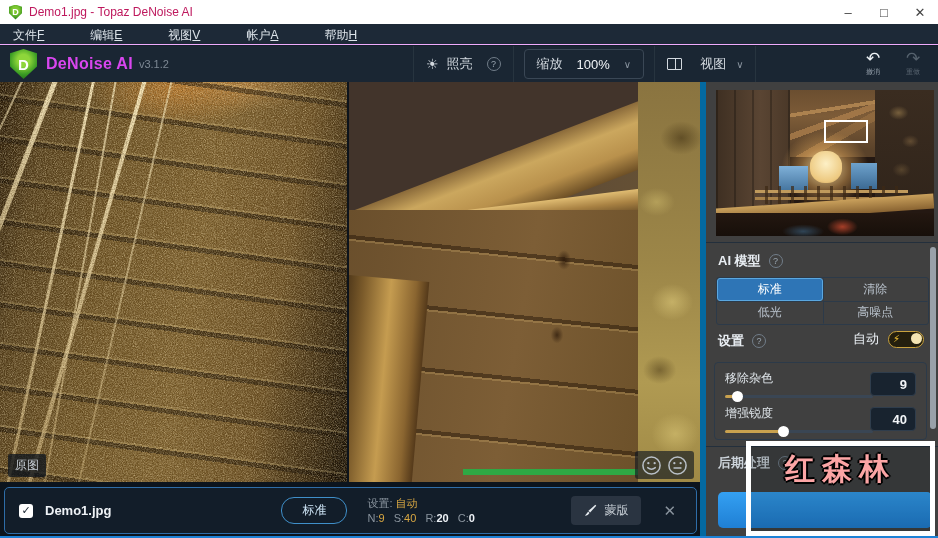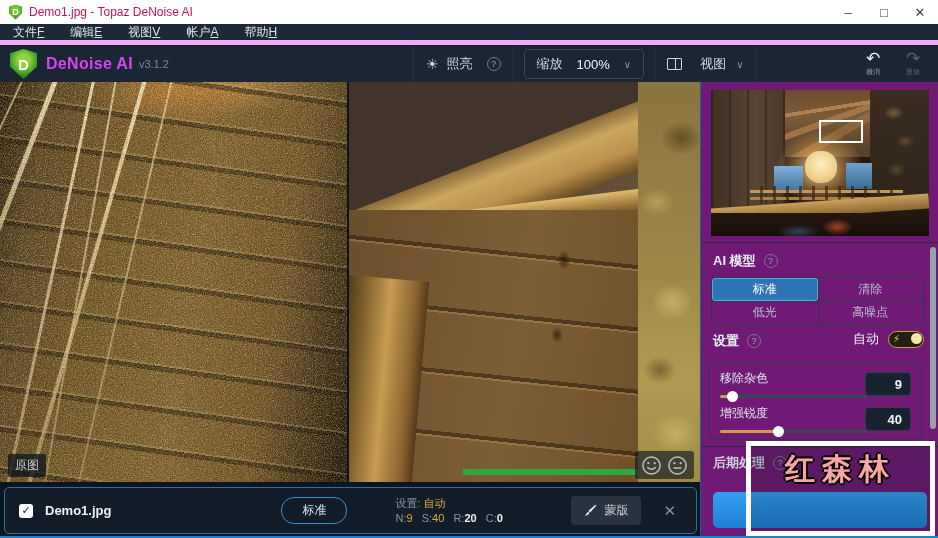--- a/index.html
+++ b/index.html
@@ -18,21 +18,21 @@
     clip-path:polygon(50% 0,100% 15%,100% 58%,50% 100%,0 58%,0 15%);
     display:flex; align-items:center; justify-content:center;
     color:#fff; font-size:9px; font-weight:bold; }
   .title-text { font-size:12px; color:#be185d; }
   .win-controls { margin-left:auto; display:flex; height:100%; }
   .win-btn { width:36px; height:100%; display:flex; align-items:center; justify-content:center;
     color:#444; font-size:13px; }
 
   
   .menubar { position:absolute; left:0; top:24px; width:938px; height:21px;
-    background:#1d2937; display:flex; align-items:flex-start; border-bottom:5px solid #f0abfc; }
+    background:#1d2937; display:flex; align-items:flex-end; border-bottom:1px solid #f0abfc;gap:20px; }
   .menu-item { padding:0 13px; font-size:12px; color:#dde4ea; }
   .menu-item u { text-decoration:underline; }
 
   
   .toolbar { position:absolute; left:0; top:46px; width:938px; height:36px;
     background:#1a2633; display:flex; align-items:center; }
   .brand { display:flex; align-items:center; padding-left:10px; width:413px; }
   .app-logo-lg { width:27px; height:30px; margin-right:9px;
     background:radial-gradient(circle at 50% 38%, #8ed63a 0 26%, #3a9c24 60%, #1d6314 92%, #124009 100%);
     clip-path:polygon(50% 0,100% 14%,100% 58%,50% 100%,0 58%,0 14%);
@@ -116,27 +116,27 @@
   .filestrip { position:absolute; left:0; top:400px; width:700px; height:56px; background:#0c141d; }
   .file-row { position:absolute; left:4px; right:3px; top:5px; bottom:4px;
     border:1px solid #2e6da8; border-radius:5px; background:#121d29;
     display:flex; align-items:center; padding:0 14px; }
   .cbx { width:14px; height:14px; background:#fff; border-radius:3px; display:flex;
     align-items:center; justify-content:center; font-size:11px; font-weight:bold; color:#16212e; }
   .file-name { margin-left:12px; font-size:13px; font-weight:bold; color:#eef2f6; }
   .model-pill { margin-left:170px; border:1px solid #3f8fc9; border-radius:13px; padding:4px 20px;
     color:#cfe6f7; font-size:12px; }
   .file-settings { margin-left:20px; font-size:11px; line-height:15px; }
-  .fs-key { color:#8a949e;margin-left:28px; } .fs-gold { color:#d9a842; } .fs-white { color:#eef2f6; font-weight:bold; }
+  .fs-key { color:#8a949e; } .fs-gold { color:#d9a842; } .fs-white { color:#eef2f6; font-weight:bold; }
   .mask-btn { margin-left:auto; background:#2a3441; border-radius:4px; padding:6px 13px;
     display:flex; align-items:center; gap:7px; color:#c8cfd6; font-size:12px; }
   .row-close { margin-left:22px; margin-right:6px; color:#8a949e; font-size:15px; }
 
   
-  .sidebar { position:relative; width:255px; height:456px; background:#701a75; border-left:1px solid #0369a1; }
+  .sidebar { position:relative; width:255px; height:456px; background:#404040; border-left:6px solid #0369a1; }
   .thumb { position:absolute; left:10px; top:8px; width:218px; height:146px; background:#241812; overflow:hidden; }
   .th-wall { position:absolute; left:0; top:0; width:34%; height:100%;
     background:repeating-linear-gradient(to right, rgba(0,0,0,.25) 0 2px, rgba(0,0,0,0) 2px 18px),
     linear-gradient(to right,#3e2f22,#5a4533 60%,#4a3828); }
   .th-ceil { position:absolute; left:20%; top:0; width:80%; height:46%;
     background:
       linear-gradient(171deg, rgba(0,0,0,0) 0 30%, rgba(185,140,85,.8) 30% 34%, rgba(0,0,0,0) 34%),
       linear-gradient(160deg, rgba(0,0,0,0) 0 42%, rgba(170,125,75,.8) 42% 47%, rgba(0,0,0,0) 47%),
       linear-gradient(150deg, rgba(0,0,0,0) 0 52%, rgba(150,110,65,.7) 52% 58%, rgba(0,0,0,0) 58%),
       linear-gradient(to bottom,#6b4e30,#7d5c38 40%,#5a422a 90%); }

